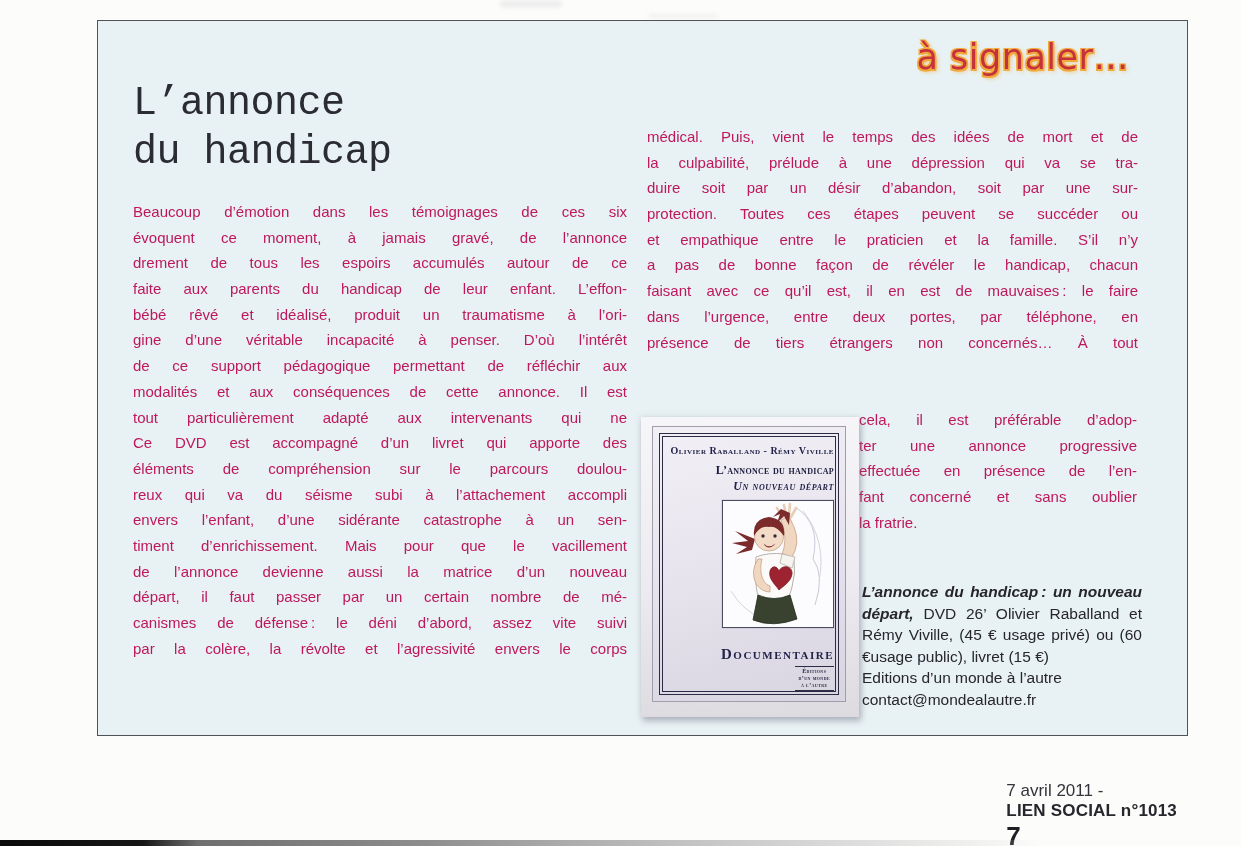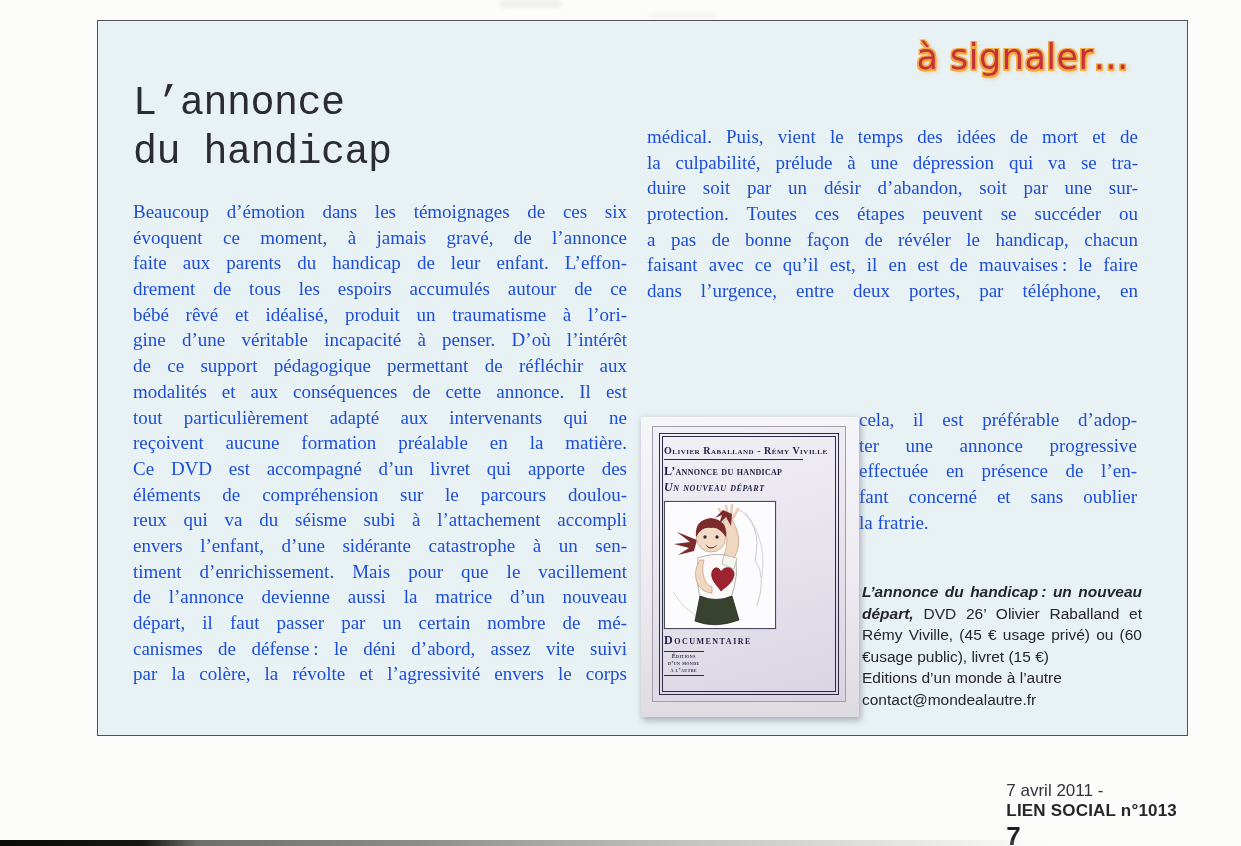--- a/index.html
+++ b/index.html
@@ -24,21 +24,21 @@
     color:#c5323c;
     text-shadow:1.5px 1.5px 0 #f2a93c,-1.5px 1.5px 0 #f2a93c,1.5px -1.5px 0 #f2a93c,-1.5px -1.5px 0 #f2a93c,2px 2px 4px rgba(242,169,60,.85);
   }
   .title{
     position:absolute;left:35px;top:58px;margin:0;
     font-family:Liberation Mono, monospace;font-weight:400;font-size:40px;
     line-height:49px;letter-spacing:-0.5px;color:#2b2b33;
   }
   .title-line{display:block;}
   
-  .col{position:absolute;font-family:Liberation Serif, serif;font-size:19px;color:#1d4ed8;}
+  .col{position:absolute;font-family:Liberation Sans, sans-serif;font-size:15px;color:#be185d;}
   .tline{height:25.7px;line-height:25.7px;text-align:justify;text-align-last:justify;white-space:normal;overflow:visible;}
   .endpara .tline:last-child{text-align-last:left;}
   .col-left{left:35px;top:178px;width:494px;}
   .col-right{left:549px;top:103px;width:491px;}
   .wrap-col{left:761px;top:386px;width:278px;}
   
   .dvd-photo{
     position:absolute;left:543px;top:396px;width:218px;height:300px;margin:0;
     background:linear-gradient(178deg,#f6f5f8 0%,#edebf1 55%,#dddbe0 100%);
     box-shadow:2px 4px 6px rgba(100,100,120,.40),0 0 6px rgba(150,150,170,.25);
@@ -48,32 +48,32 @@
     background:linear-gradient(165deg,#f2f0f6 0%,#e6e2ec 55%,#d8d4e0 100%);
     border:1px solid #a19dab;
   }
   .dvd-frame{
     position:absolute;inset:6px;border:1px solid #2b2b45;
   }
   .dvd-frame::before{
     content:"";position:absolute;inset:2px;border:1px solid #2b2b45;pointer-events:none;
   }
   .dvd-inner{
-    position:absolute;inset:4px;display:flex;flex-direction:column;align-items:flex-start;
+    position:absolute;inset:4px;display:flex;flex-direction:column;align-items:flex-end;
     font-family:"Liberation Serif",serif;color:#23234a;padding-top:7px;box-sizing:border-box;
   }
   .dvd-authors{font-size:10px;font-weight:700;font-variant:small-caps;letter-spacing:.5px;white-space:nowrap;}
   .dvd-rule{width:82%;height:1px;background:#2b2b45;margin:3px 0 4px 0;}
   .dvd-title{font-size:12px;font-weight:700;font-variant:small-caps;letter-spacing:.3px;color:#1c1c3e;white-space:nowrap;}
   .dvd-subtitle{font-size:12px;font-weight:700;font-style:italic;font-variant:small-caps;letter-spacing:.6px;margin-top:1px;}
   .dvd-art{
     width:110px;height:126px;margin-top:6px;background:#fcfbfd;
     border:1px solid #4a4a60;box-shadow:0 0 0 1px rgba(120,120,140,.15);
   }
-  .dvd-genre{font-size:12px;font-weight:700;font-variant:small-caps;letter-spacing:1.5px;margin-top:4px;}
+  .dvd-genre{font-size:15px;font-weight:700;font-variant:small-caps;letter-spacing:1.5px;margin-top:18px;}
   .dvd-publisher{
     margin-top:3px;text-align:center;font-size:6px;line-height:7px;font-weight:700;
     font-variant:small-caps;letter-spacing:.4px;color:#2b2b45;
     border-top:1px solid #2b2b45;border-bottom:1px solid #2b2b45;padding:1px 4px;
   }
   .dvd-publisher span{display:block;}
   
   .caption{
     position:absolute;left:764px;top:560px;width:290px;
     font-family:"Liberation Sans",sans-serif;font-size:15.5px;line-height:21.5px;color:#26262c;
@@ -102,47 +102,48 @@
     <div class="section-tag">à signaler…</div>
 
     <h1 class="title">
         <span class="title-line">L’annonce</span>
         <span class="title-line">du handicap</span>
       </h1>
 
     <div class="col col-left">
         <div class="tline">Beaucoup d’émotion dans les témoignages de ces six</div>
         <div class="tline">évoquent ce moment, à jamais gravé, de l’annonce</div>
+        <div class="tline">drement de tous les espoirs accumulés autour de ce</div>
         <div class="tline">faite aux parents du handicap de leur enfant. L’effon-</div>
-        <div class="tline">drement de tous les espoirs accumulés autour de ce</div>
         <div class="tline">bébé rêvé et idéalisé, produit un traumatisme à l’ori-</div>
         <div class="tline">gine d’une véritable incapacité à penser. D’où l’intérêt</div>
         <div class="tline">de ce support pédagogique permettant de réfléchir aux</div>
         <div class="tline">modalités et aux conséquences de cette annonce. Il est</div>
         <div class="tline">tout particulièrement adapté aux intervenants qui ne</div>
-        <div class="tline">reçoivent aucune formation préalable en la matière.</div>
         <div class="tline">Ce DVD est accompagné d’un livret qui apporte des</div>
         <div class="tline">éléments de compréhension sur le parcours doulou-</div>
         <div class="tline">reux qui va du séisme subi à l’attachement accompli</div>
         <div class="tline">envers l’enfant, d’une sidérante catastrophe à un sen-</div>
         <div class="tline">timent d’enrichissement. Mais pour que le vacillement</div>
         <div class="tline">de l’annonce devienne aussi la matrice d’un nouveau</div>
         <div class="tline">départ, il faut passer par un certain nombre de mé-</div>
         <div class="tline">canismes de défense : le déni d’abord, assez vite suivi</div>
         <div class="tline">par la colère, la révolte et l’agressivité envers le corps</div>
       </div>
 
     <div class="col col-right">
         <div class="tline">médical. Puis, vient le temps des idées de mort et de</div>
         <div class="tline">la culpabilité, prélude à une dépression qui va se tra-</div>
         <div class="tline">duire soit par un désir d’abandon, soit par une sur-</div>
         <div class="tline">protection. Toutes ces étapes peuvent se succéder ou</div>
+        <div class="tline">et empathique entre le praticien et la famille. S’il n’y</div>
         <div class="tline">a pas de bonne façon de révéler le handicap, chacun</div>
         <div class="tline">faisant avec ce qu’il est, il en est de mauvaises : le faire</div>
         <div class="tline">dans l’urgence, entre deux portes, par téléphone, en</div>
+        <div class="tline">présence de tiers étrangers non concernés… À tout</div>
       </div>
 
     <div class="col wrap-col endpara">
         <div class="tline">cela, il est préférable d’adop-</div>
         <div class="tline">ter une annonce progressive</div>
         <div class="tline">effectuée en présence de l’en-</div>
         <div class="tline">fant concerné et sans oublier</div>
         <div class="tline">la fratrie.</div>
       </div>
 

